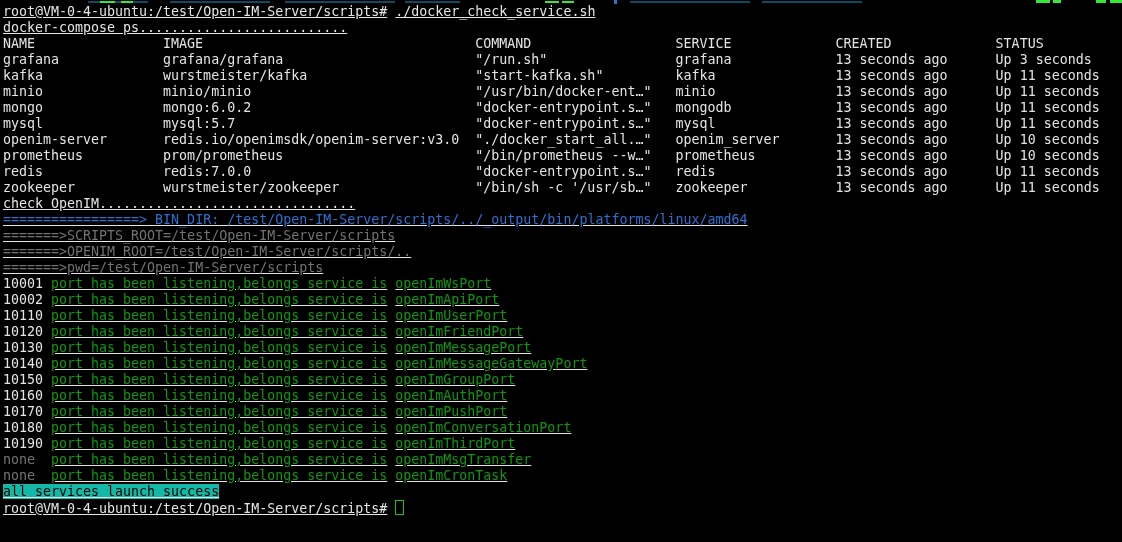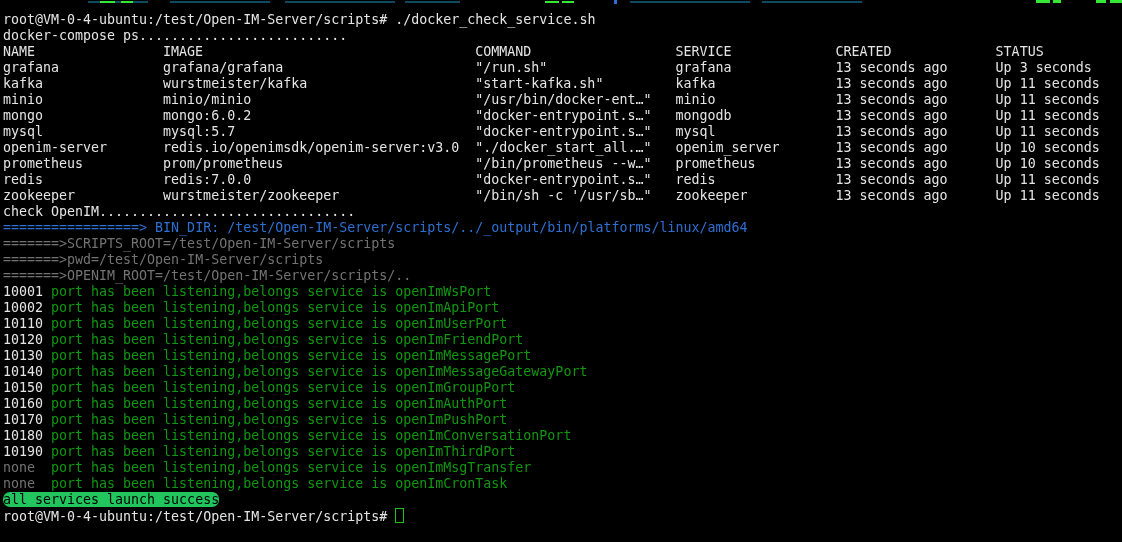--- a/index.html
+++ b/index.html
@@ -6,35 +6,36 @@
   .terminal{
     position:relative;
     width:1122px;height:542px;
     box-sizing:border-box;
     background:#000;
     overflow:hidden;
     font-family:"DejaVu Sans Mono", monospace;
     font-size:13.3px;
     line-height:16px;
     color:#e4e4e4;
-    padding:12px 0 0 3px;
+    padding:4px 0 0 3px;
+    text-decoration:underline;
   }
   .line{height:16px;white-space:pre;}
   .cell{display:inline-block;white-space:pre;vertical-align:top;}
   .w-name{width:20ch}
   .w-image{width:39ch}
   .w-cmd{width:25ch}
   .w-svc{width:20ch}
   .w-created{width:20ch}
   .c-blue{color:#2e6fd2}
   .c-yellow{color:#737373}
   .c-green{color:#10970f}
   .port{display:inline-block;width:6ch;white-space:pre;}
   .sp{margin-right:8px}
-  .success{background:#22c55e;color:#000;border-radius:7px;}
+  .success{background:#14b8a6;color:#000;}
   .cursor{
     display:inline-block;width:7px;height:13px;
     border:1px solid #1bc21b;vertical-align:-2px;margin-left:8px;
   }
   .remnant{position:absolute;top:0;left:0;width:1122px;height:4px;}
   .remnant i{position:absolute;display:block;}
   .frag-teal{background:#0e4b63;height:2px;top:1px;}
   .frag-green{background:#35e835;height:2px;top:1px;}
   .frag-blue{background:#2e6fd2;height:4px;top:0;}
 </style>
@@ -75,22 +76,22 @@
   <div class="line"><span class="cell w-name">openim-server</span><span class="cell w-image">redis.io/openimsdk/openim-server:v3.0</span><span class="cell w-cmd">"./docker_start_all.…"</span><span class="cell w-svc">openim_server</span><span class="cell w-created">13 seconds ago</span><span class="cell">Up 10 seconds</span></div>
   <div class="line"><span class="cell w-name">prometheus</span><span class="cell w-image">prom/prometheus</span><span class="cell w-cmd">"/bin/prometheus --w…"</span><span class="cell w-svc">prometheus</span><span class="cell w-created">13 seconds ago</span><span class="cell">Up 10 seconds</span></div>
   <div class="line"><span class="cell w-name">redis</span><span class="cell w-image">redis:7.0.0</span><span class="cell w-cmd">"docker-entrypoint.s…"</span><span class="cell w-svc">redis</span><span class="cell w-created">13 seconds ago</span><span class="cell">Up 11 seconds</span></div>
   <div class="line"><span class="cell w-name">zookeeper</span><span class="cell w-image">wurstmeister/zookeeper</span><span class="cell w-cmd">"/bin/sh -c '/usr/sb…"</span><span class="cell w-svc">zookeeper</span><span class="cell w-created">13 seconds ago</span><span class="cell">Up 11 seconds</span></div>
 
   <div class="line">check OpenIM................................</div>
 
   <div class="line c-blue">=================&gt; BIN_DIR: /test/Open-IM-Server/scripts/../_output/bin/platforms/linux/amd64</div>
 
   <div class="line c-yellow">=======&gt;SCRIPTS_ROOT=/test/Open-IM-Server/scripts</div>
+  <div class="line c-yellow">=======&gt;OPENIM_ROOT=/test/Open-IM-Server/scripts/..</div>
   <div class="line c-yellow">=======&gt;pwd=/test/Open-IM-Server/scripts</div>
-  <div class="line c-yellow">=======&gt;OPENIM_ROOT=/test/Open-IM-Server/scripts/..</div>
 
   <div class="line"><span class="port">10001</span><span class="c-green sp">port has been listening,belongs service is</span><span class="c-green">openImWsPort</span></div>
   <div class="line"><span class="port">10002</span><span class="c-green sp">port has been listening,belongs service is</span><span class="c-green">openImApiPort</span></div>
   <div class="line"><span class="port">10110</span><span class="c-green sp">port has been listening,belongs service is</span><span class="c-green">openImUserPort</span></div>
   <div class="line"><span class="port">10120</span><span class="c-green sp">port has been listening,belongs service is</span><span class="c-green">openImFriendPort</span></div>
   <div class="line"><span class="port">10130</span><span class="c-green sp">port has been listening,belongs service is</span><span class="c-green">openImMessagePort</span></div>
   <div class="line"><span class="port">10140</span><span class="c-green sp">port has been listening,belongs service is</span><span class="c-green">openImMessageGatewayPort</span></div>
   <div class="line"><span class="port">10150</span><span class="c-green sp">port has been listening,belongs service is</span><span class="c-green">openImGroupPort</span></div>
   <div class="line"><span class="port">10160</span><span class="c-green sp">port has been listening,belongs service is</span><span class="c-green">openImAuthPort</span></div>
   <div class="line"><span class="port">10170</span><span class="c-green sp">port has been listening,belongs service is</span><span class="c-green">openImPushPort</span></div>

